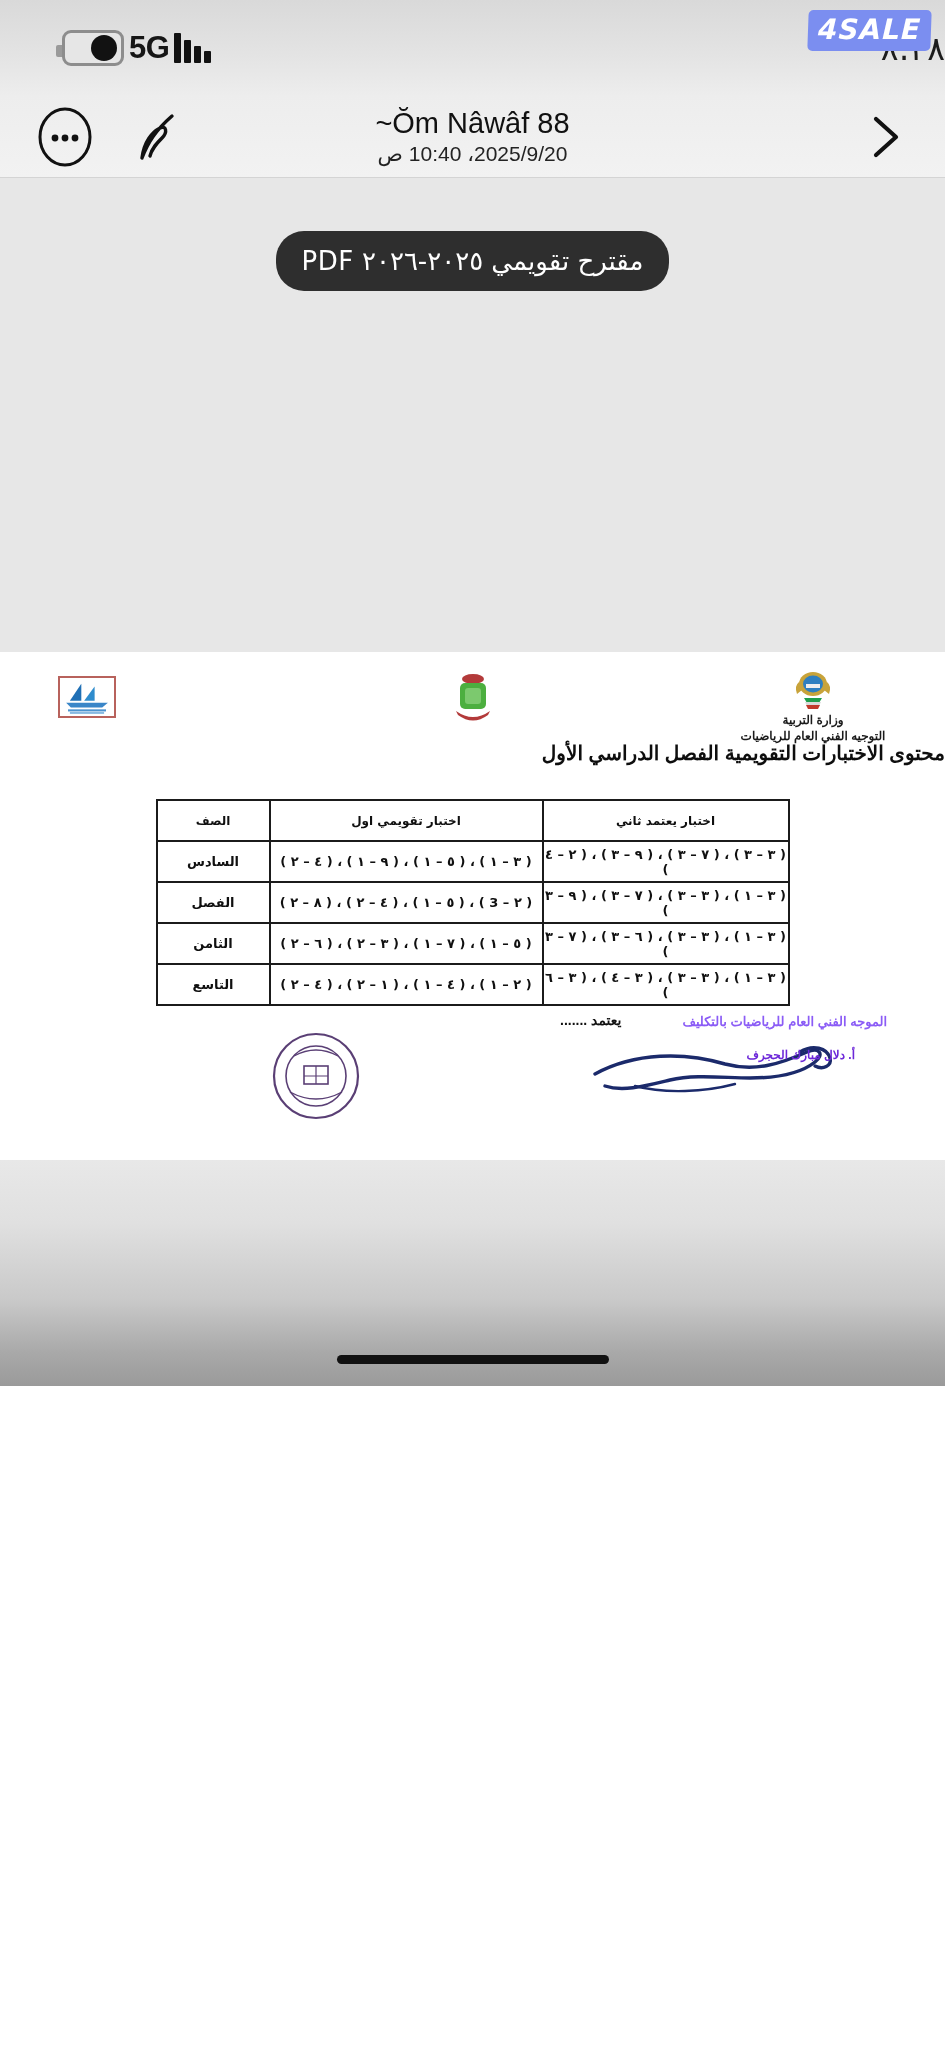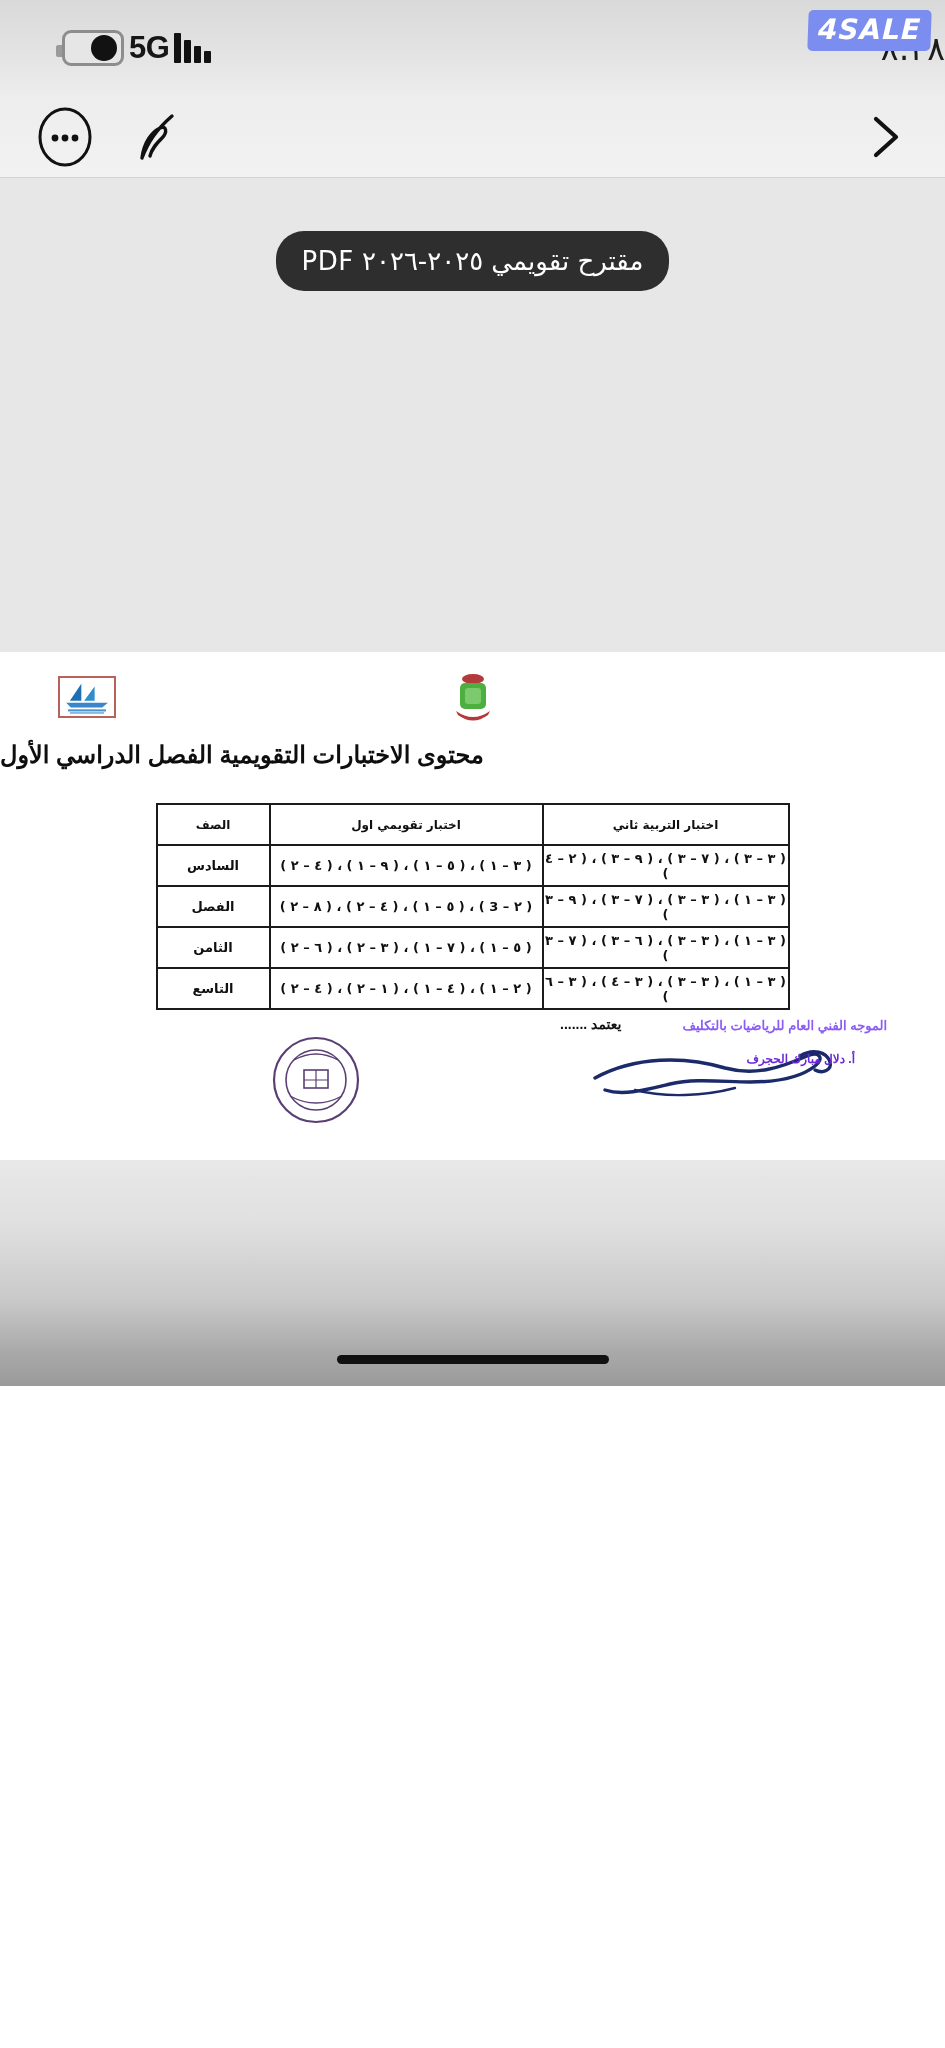--- a/index.html
+++ b/index.html
@@ -98,22 +98,22 @@
     width:58px;height:42px;border:2px solid #b8625c; background:#fff;
     display:flex;align-items:center;justify-content:center;
   }
   .logo-center{ position:absolute; left:50%; transform:translateX(-50%); top:18px;
     width:50px; height:54px; display:flex; align-items:center; justify-content:center;}
   .logo-right{ position:absolute; right:52px; top:14px; width:160px; text-align:center;}
   .logo-right .emblem{ width:46px;height:46px;margin:0 auto; }
   .logo-right .mline{ font-size:12px; color:#1b1b1b; direction:rtl; font-weight:bold; line-height:1.35;}
 
   .doc-title{
-    text-align:left; direction:rtl;
-    font-size:24px; font-weight:bold; color:#0e0e0e;
+    text-align:right; direction:rtl;
+    font-size:20px; font-weight:bold; color:#0e0e0e;
     margin-top:-6px;
   }
 
   table.grades{
     border-collapse:collapse;
     margin:34px auto 0 auto;
     width:632px;
     direction:rtl;
     table-layout:fixed;
   }
@@ -192,20 +192,24 @@
       <circle cx="21" cy="32" r="3.4" fill="#111"></circle>
       <circle cx="31" cy="32" r="3.4" fill="#111"></circle>
       <circle cx="41" cy="32" r="3.4" fill="#111"></circle>
     </svg>
   </div>
   <div class="nav-ic ic-draw">
     <svg viewBox="0 0 62 62" width="62" height="62">
       <path d="M46 10 C30 24, 22 36, 16 52 M16 52 C18 36, 26 26, 34 22 C40 19, 42 26, 36 32 C31 37, 26 42, 24 50" fill="none" stroke="#111" stroke-width="3.4" stroke-linecap="round"></path>
     </svg>
   </div>
+  <div class="nav-center">
+    <div class="nav-title">~Ŏm Nâwâf 88</div>
+    <div class="nav-sub">2025/9/20، 10:40 ص</div>
+  </div>
   <div class="nav-ic ic-next">
     <svg viewBox="0 0 54 54" width="54" height="54">
       <path d="M19 9 L39 27 L19 45" fill="none" stroke="#111" stroke-width="4.2" stroke-linecap="round" stroke-linejoin="round"></path>
     </svg>
   </div>
 </div>
 
 <div class="viewer">
 
   <div class="chip-wrap">
@@ -226,33 +230,49 @@
         </svg>
       </div>
       <div class="logo-center">
         <svg viewBox="0 0 50 54" width="50" height="54">
           <ellipse cx="25" cy="9" rx="11" ry="5" fill="#b33a3a"></ellipse>
           <rect x="12" y="13" width="26" height="26" rx="5" fill="#4caf3f"></rect>
           <rect x="17" y="18" width="16" height="16" rx="3" fill="#7cc96e"></rect>
           <path d="M8 41 Q25 53 42 41 L40 45 Q25 56 10 45 Z" fill="#b33a3a"></path>
         </svg>
       </div>
+      <div class="logo-right">
+        <div class="emblem">
+          <svg viewBox="0 0 46 46" width="46" height="46">
+            <ellipse cx="23" cy="18" rx="14" ry="12" fill="#c8a33a"></ellipse>
+            <ellipse cx="23" cy="18" rx="10" ry="8.5" fill="#2e7fc0"></ellipse>
+            <path d="M16 18 h14 v4 h-14 z" fill="#eee"></path>
+            <path d="M9 16 q-5 4 -2 12 l5 -4 z" fill="#c8a33a"></path>
+            <path d="M37 16 q5 4 2 12 l-5 -4 z" fill="#c8a33a"></path>
+            <path d="M14 32 h18 l-3 5 h-12 z" fill="#1e9e4a"></path>
+            <path d="M15 36 h16 l-2 4 h-12 z" fill="#d9d9d9"></path>
+            <path d="M16 39 h14 l-2 4 h-10 z" fill="#c0392b"></path>
+          </svg>
+        </div>
+        <div class="mline">وزارة التربية</div>
+        <div class="mline">التوجيه الفني العام للرياضيات</div>
+      </div>
     </div>
 
     <div class="doc-title">محتوى الاختبارات التقويمية الفصل الدراسي الأول</div>
 
     <table class="grades">
       <colgroup>
             <col class="c-e2">
             <col class="c-e1">
             <col class="c-grade">
           </colgroup>
       <thead>
         <tr>
-          <th>اختبار التربية ثاني</th>
+          <th>اختبار يعتمد ثاني</th>
           <th>اختبار تقويمي اول</th>
           <th>الصف</th>
         </tr>
       </thead>
       <tbody>
         <tr>
           <td>( ٣ – ٣ ) ، ( ٧ – ٣ ) ، ( ٩ – ٣ ) ، ( ٢ – ٤ )</td>
           <td>( ٣ – ١ ) ، ( ٥ – ١ ) ، ( ٩ – ١ ) ، ( ٤ – ٢ )</td>
           <td>السادس</td>
         </tr>

